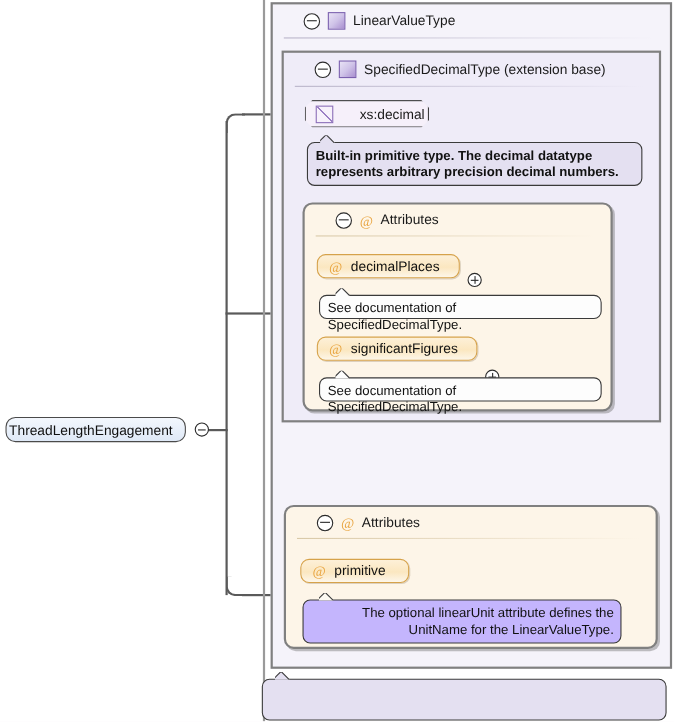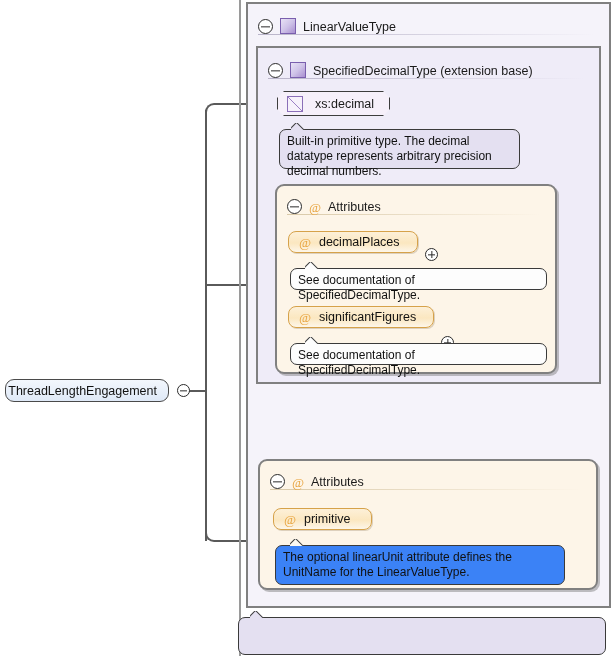--- a/index.html
+++ b/index.html
@@ -27,23 +27,23 @@
   
   .group-box {
     border: 2px solid #808080;
     background: #f4f2fa;
   }
   .group-box.lvt { background: #f5f3fa; }
   .group-box.sdt { background: #efecf8; }
 
   .group-header {
     display: flex;
-    align-items: flex-end;
+    align-items: center;
     gap: 7px;
-    padding-left: 10px;
+    padding-left: 28px;
     height: 30px;
   }
   .group-sep {
     height: 1px;
     margin: 0 14px 0 10px;
     background: linear-gradient(to right, #b9b4c9, rgba(185,180,201,0));
   }
   .group-title {
     font-size: 12.5px;
     color: #1a1a1a;
@@ -121,21 +121,21 @@
     white-space: nowrap;
     height: 23px;
   }
 
   
   .node-type {
     border: 1.4px solid #3d3d3d;
     background: #f6f0fa;
     display: flex;
     align-items: center;
-    gap: 12px;
+    gap: 24px;
     padding: 0 12px 0 9px;
     height: 25px;
     font-size: 12.5px;
     clip-path: polygon(
       7px 0, calc(100% - 7px) 0, 100% 7px,
       100% calc(100% - 7px), calc(100% - 7px) 100%,
       7px 100%, 0 calc(100% - 7px), 0 7px);
   }
   .tri-icon {
     width: 14px; height: 14px;
@@ -175,21 +175,21 @@
     border: 1.2px solid #3a3a3a;
     border-radius: 7px;
     padding: 4px 6px 4px 7px;
     font-size: 12px;
     line-height: 15px;
     color: #111;
     box-sizing: border-box;
   }
   .doc.purple { background: #e4e0f1; }
   .doc.white  { background: #fdfdfd; }
-  .doc.cream  { background: #3b82f6; }
+  .doc.cream  { background: #c4b5fd; text-align: right; }
   
   .doc .tip {
     position: absolute;
     top: -7px;
     width: 14px; height: 7px;
     overflow: hidden;
   }
   .doc .tip::before {
     content: "";
     position: absolute;
@@ -261,21 +261,21 @@
       <span class="group-title">SpecifiedDecimalType (extension base)</span>
     </div>
     <div class="group-sep"></div>
   </div>
 
   <div class="node-type abs" style="left:277px; top:91px; width:113px;">
     <span class="tri-icon"></span>
     <span>xs:decimal</span>
   </div>
 
-  <div class="doc purple abs" style="left:279px; top:129px; width:241px; height:40px;">
+  <div class="doc purple abs" style="left:279px; top:129px; width:305px; height:40px;font-weight:bold;">
     <span class="tip" style="left:11px;"></span>
     <span>Built-in primitive type. The decimal datatype represents arbitrary precision decimal numbers.</span>
   </div>
 
   <div class="attr-box abs" style="left:275px; top:184px; width:282px; height:190px;">
     <div class="group-header" style="height:28px;">
       <span class="ctl"></span>
       <span class="at-glyph">@</span>
       <span class="group-title">Attributes</span>
     </div>

